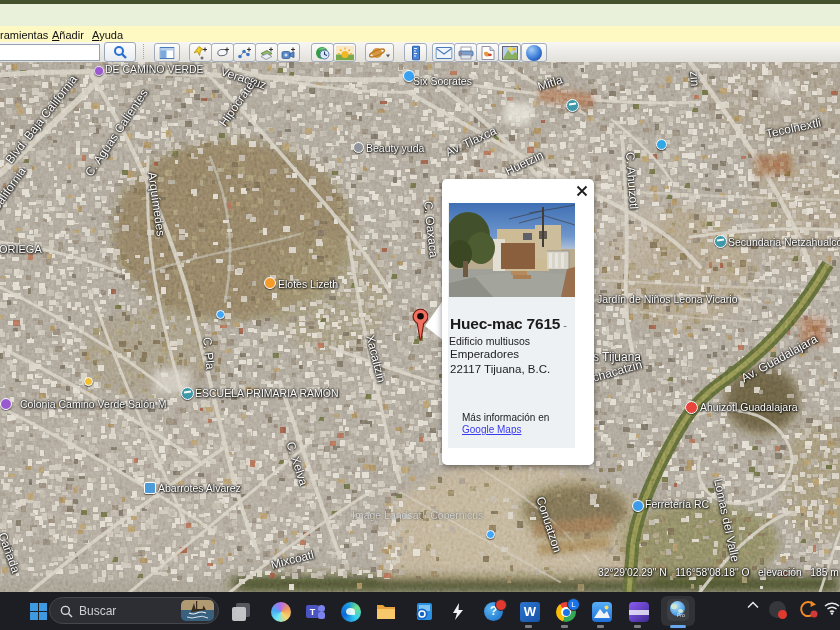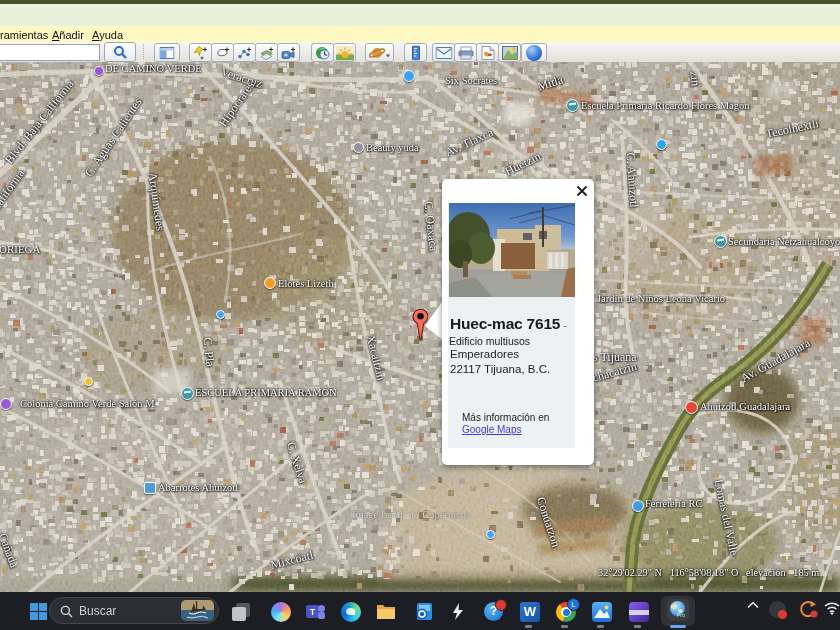--- a/index.html
+++ b/index.html
@@ -292,35 +292,34 @@
           <rect x="504" y="40" width="27" height="22" fill="#e2ded2" opacity=".85" transform="rotate(6 517 51)"></rect>
           <rect x="538" y="28" width="56" height="15" fill="#9a5b40" opacity=".75" transform="rotate(8 566 35)"></rect>
 </g>
 <rect width="840" height="530" filter="url(#noisefine)" opacity=".5" style="mix-blend-mode:overlay"></rect>
 <rect width="840" height="530" filter="url(#noiseblocky)" opacity=".30" style="mix-blend-mode:screen"></rect>
 <rect width="840" height="530" filter="url(#noisedark)" opacity=".28" style="mix-blend-mode:multiply"></rect>
 <rect width="840" height="530" fill="#b09a6e" opacity="0.05"></rect>
 </svg>
 </div>
 
-<div class="abs" id="labels" style="left:0;top:0;width:702px;height:630px;font-family:Liberation Serif, serif;">
+<div class="abs" id="labels" style="left:0;top:0;width:702px;height:630px;">
   <div class="dot" style="left:94px;top:66px;width:8px;height:8px;background:#9b59d0;border:1px solid rgba(255,255,255,.8)"></div>
   <div class="lbl" style="left:105px;top:63px;">DE CAMINO VERDE</div>
   <div class="lbl st" style="left:221px;top:64px;transform:rotate(18deg)">Veracruz</div>
   <div class="dot" style="left:403px;top:70px;width:10px;height:10px;background:#38a1f2;border:1px solid #fff"></div>
-  <div class="lbl" style="left:413px;top:75px;margin-left:32px;">Six Socrates</div>
+  <div class="lbl" style="left:413px;top:75px;">Six Socrates</div>
   <div class="dot" style="left:656px;top:139px;width:9px;height:9px;background:#30a8e8;border:1px solid #fff"></div>
   <div class="lbl st" style="left:694px;top:64px;transform:rotate(85deg)">zin</div>
   <div class="lbl st" style="left:8px;top:155px;transform:rotate(-52deg)">Blvd. Baja California</div>
   <div class="lbl st" style="left:88px;top:168px;transform:rotate(-56deg)">C. Aguas Calientes</div>
   <div class="lbl st" style="left:222px;top:118px;transform:rotate(-55deg)">Hipócrates</div>
   <div class="dot" style="left:566px;top:99px;width:11px;height:11px;background:#3f98a8;border:1px solid #fff">
         <div style="position:absolute;left:2px;top:3px;width:7px;height:2px;background:#fff;transform:rotate(-8deg)"></div>
       </div>
-  <div class="lbl" style="left:581px;top:100px;">Escuela Primaria Ricardo Flores Magón</div>
   <div class="lbl st" style="left:766px;top:127px;transform:rotate(-12deg)">Tecolnextli</div>
   <div class="dot" style="left:353px;top:142px;width:9px;height:9px;background:#90959b;border:1px solid #fff"></div>
   <div class="lbl" style="left:366px;top:142px;">Beauty yuda</div>
   <div class="lbl st" style="left:446px;top:146px;transform:rotate(-25deg)">Av. Tlaxca</div>
   <div class="lbl st" style="left:506px;top:165px;transform:rotate(-26deg)">Huetzin</div>
   <div class="lbl st" style="left:630px;top:145px;transform:rotate(86deg)">C. Ahuizotl</div>
   <div class="lbl st" style="left:538px;top:80px;transform:rotate(-18deg)">Mitla</div>
   <div class="lbl st" style="left:152px;top:165px;transform:rotate(82deg)">Arquímedes</div>
   <div class="lbl st" style="left:-6px;top:203px;transform:rotate(-55deg)">California</div>
   <div class="lbl" style="left:-9px;top:243px;font-size:11px">NORIEGA</div>
@@ -335,21 +334,21 @@
   <div class="lbl st" style="left:428px;top:194px;transform:rotate(84deg)">C. Oaxaca</div>
   <div class="dot" style="left:181px;top:387px;width:11px;height:11px;background:#3f98a8;border:1px solid #fff">
         <div style="position:absolute;left:2px;top:3px;width:7px;height:2px;background:#fff;transform:rotate(-8deg)"></div>
       </div>
   <div class="lbl" style="left:195px;top:387px;">ESCUELA PRIMARIA RAMÓN</div>
   <div class="dot" style="left:0px;top:398px;width:10px;height:10px;background:#9b59d0;border:1px solid #fff"></div>
   <div class="lbl" style="left:20px;top:398px;">Colonia Camino Verde Salón M</div>
   <div class="dot" style="left:685px;top:401px;width:11px;height:11px;background:#e8453c;border:1px solid #fff"></div>
   <div class="lbl" style="left:700px;top:401px;">Ahuizotl Guadalajara</div>
   <div class="dot" style="left:144px;top:482px;width:10px;height:10px;background:#4b9cd8;border:1px solid #fff;border-radius:2px"></div>
-  <div class="lbl" style="left:158px;top:482px;">Abarrotes Ahuizotl</div>
+  <div class="lbl" style="left:158px;top:482px;">Abarrotes Alvarez</div>
   <div class="dot" style="left:632px;top:500px;width:10px;height:10px;background:#3d9be9;border:1px solid #fff"></div>
   <div class="lbl" style="left:645px;top:498px;">Ferretería RC</div>
   <div class="lbl st" style="left:718px;top:472px;transform:rotate(78deg)">Lomas del Valle</div>
   <div class="lbl st" style="left:540px;top:490px;transform:rotate(72deg)">Conuatzon</div>
   <div class="lbl st" style="left:271px;top:558px;transform:rotate(-14deg)">Mixcoatl</div>
   <div class="lbl st" style="left:2px;top:526px;transform:rotate(70deg)">Cañada</div>
   <div class="lbl st" style="left:370px;top:328px;transform:rotate(76deg)">Xacaltzin</div>
   <div class="lbl st" style="left:290px;top:435px;transform:rotate(72deg)">C. Xelva</div>
   <div class="lbl st" style="left:207px;top:330px;transform:rotate(84deg)">C. Pla</div>
   <div class="lbl st" style="left:593px;top:350px;">s Tijuana</div>

